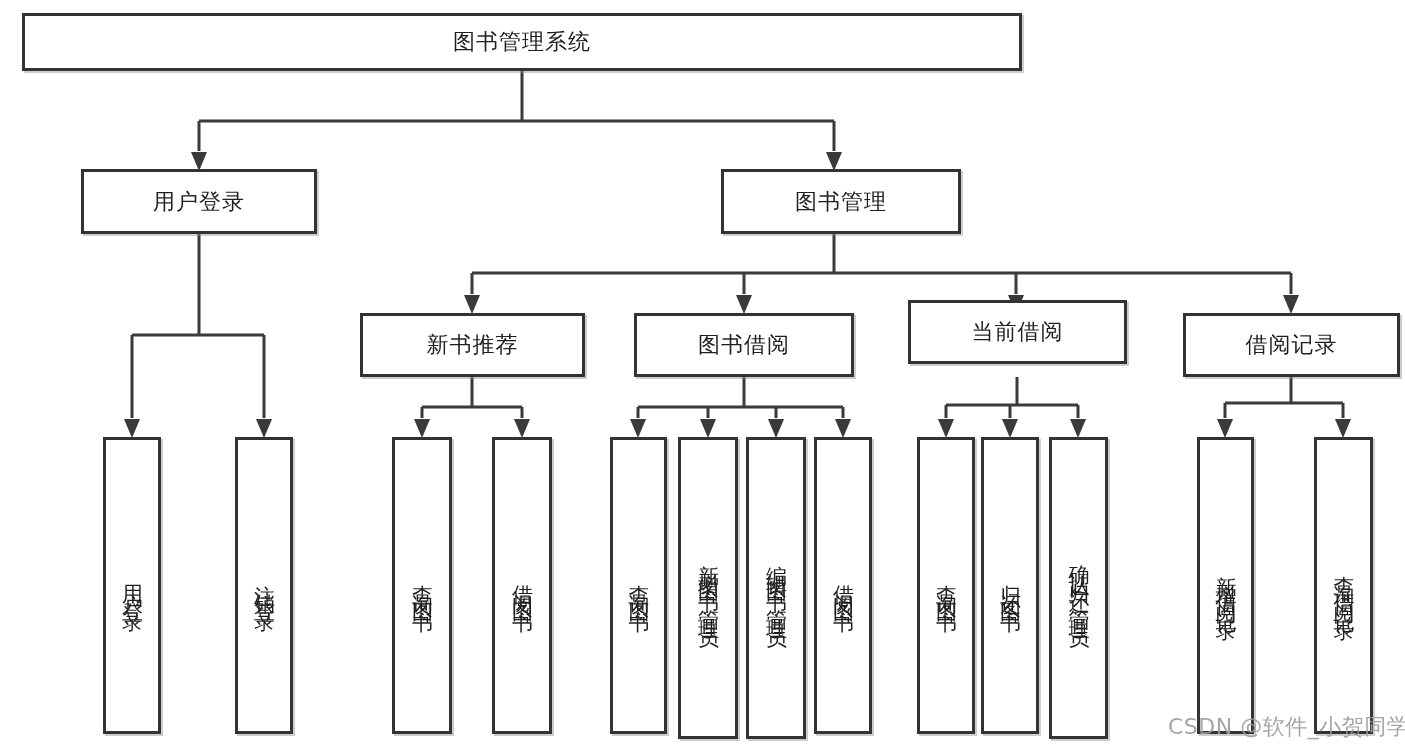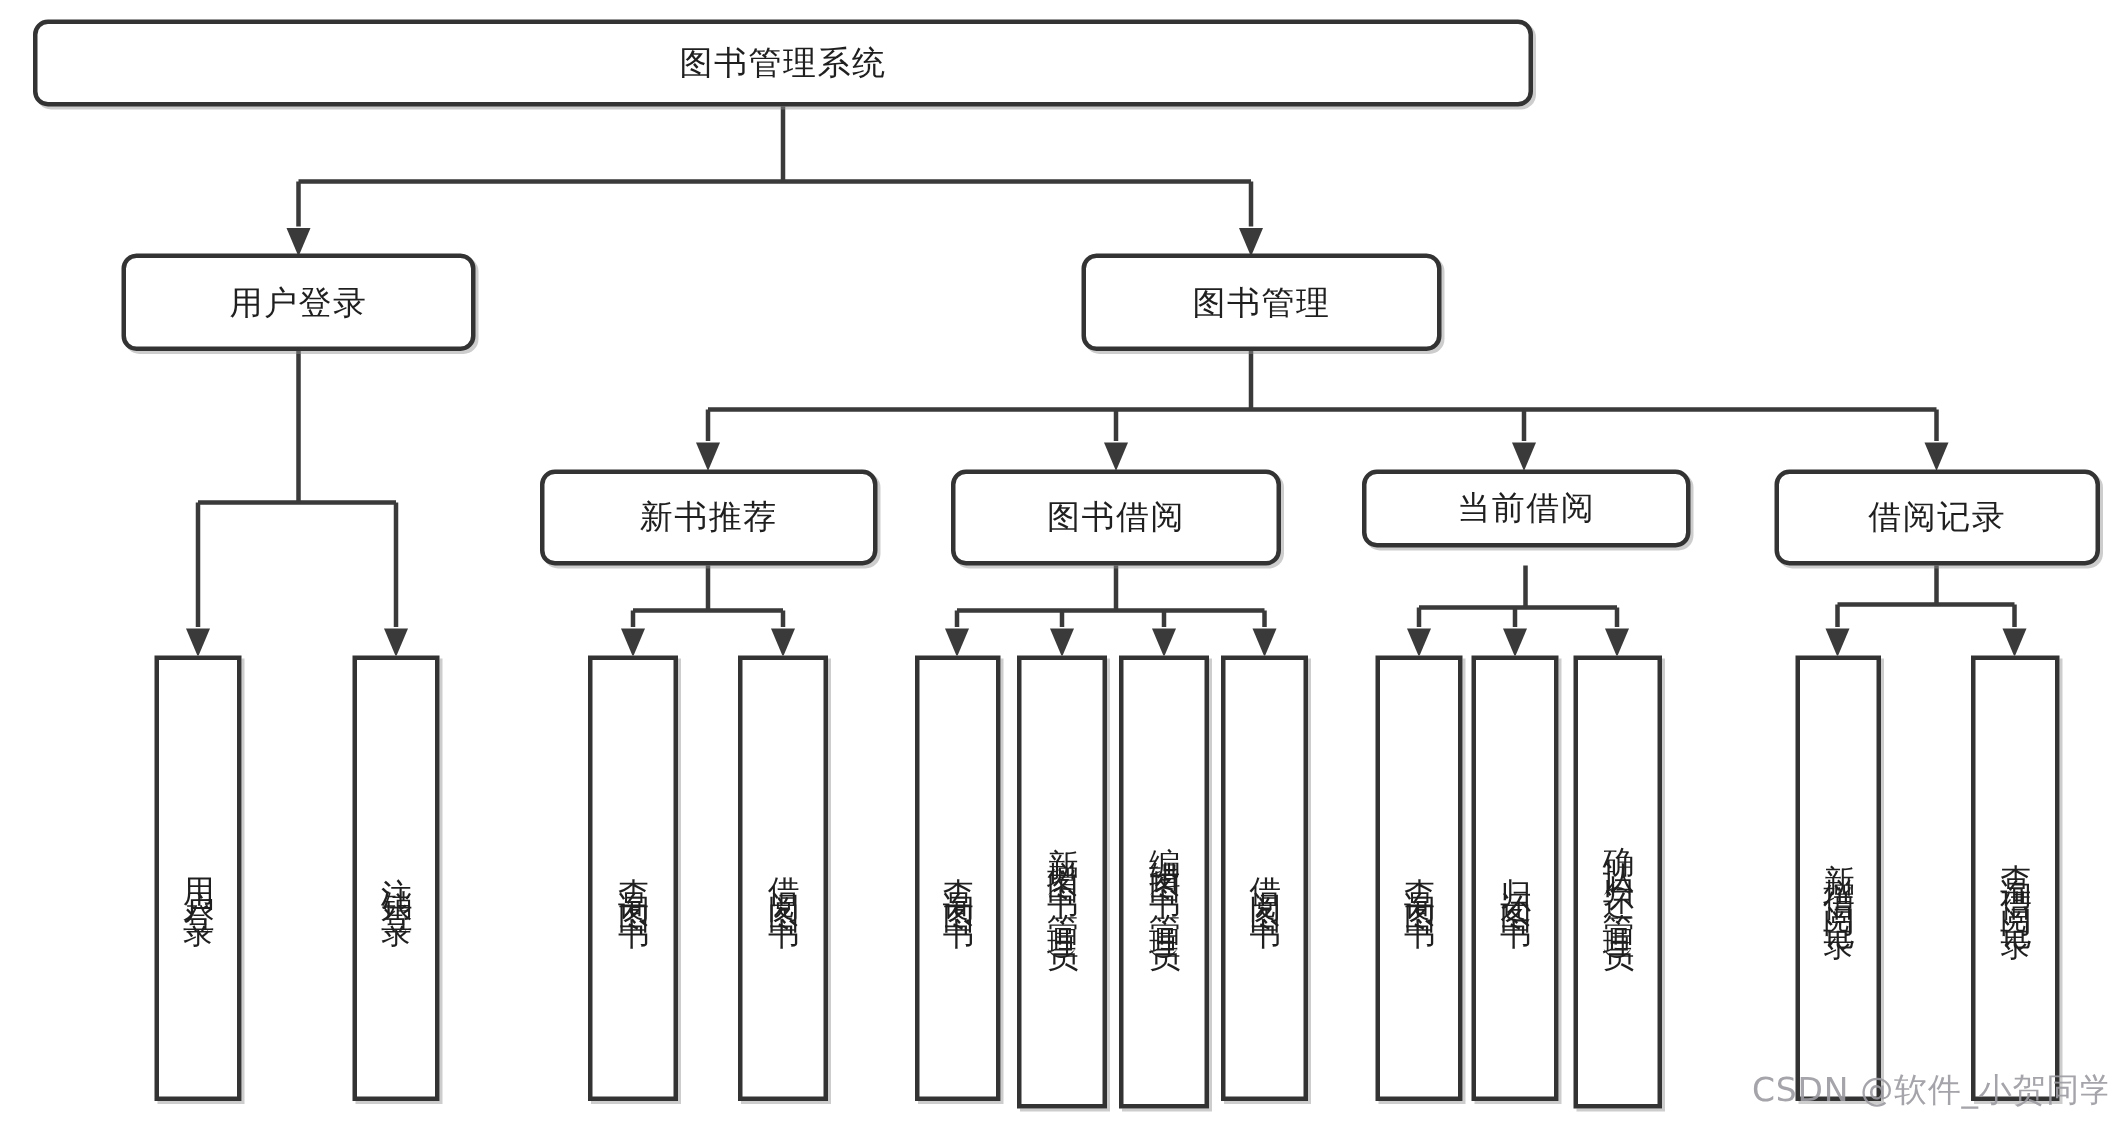--- a/index.html
+++ b/index.html
@@ -13,21 +13,21 @@
   .wires path{stroke:var(--line,#3a3a3a);stroke-width:3;fill:none;}
   .wires polygon{fill:var(--line,#3a3a3a);stroke:none;}
   .node{
     position:absolute;z-index:2;box-sizing:border-box;
     background:var(--fill,#ffffff);
     border:3px solid var(--border,#333333);
     box-shadow:2px 2px 0 rgba(145,145,145,.45);
     display:flex;align-items:center;justify-content:center;
     font-size:22px;
   }
-  .hnode{letter-spacing:1px;white-space:nowrap;border-radius:10px;}
+  .hnode{letter-spacing:1px;white-space:nowrap;}
   .vnode{
     writing-mode:vertical-rl;text-orientation:mixed;
     font-size:21px;line-height:1;letter-spacing:9px;
   }
   .watermark{
     position:absolute;left:1168px;top:712px;z-index:5;
     font-size:22px;letter-spacing:0.5px;white-space:nowrap;
     color:var(--watermark,#9b9ba1);opacity:.9;
   }
 </style>
@@ -86,21 +86,21 @@
     </g>
   </svg>
 
   <div class="node hnode" style="left:22px;top:13px;width:1000px;height:58px;">图书管理系统</div>
 
   <div class="node hnode" style="left:81px;top:169px;width:236px;height:65px;">用户登录</div>
   <div class="node hnode" style="left:721px;top:169px;width:240px;height:65px;">图书管理</div>
 
   <div class="node hnode" style="left:634px;top:313px;width:220px;height:64px;">图书借阅</div>
   <div class="node hnode" style="left:360px;top:313px;width:225px;height:64px;">新书推荐</div>
-  <div class="node hnode" style="left:908px;top:313px;width:219px;height:52px;text-align:right;">当前借阅</div>
+  <div class="node hnode" style="left:908px;top:300px;width:219px;height:64px;text-align:right;">当前借阅</div>
   <div class="node hnode" style="left:1183px;top:313px;width:217px;height:64px;">借阅记录</div>
 
   <div class="node vnode" style="left:103px;top:437px;width:58px;height:297px;">用户登录</div>
   <div class="node vnode" style="left:235px;top:437px;width:58px;height:297px;">注销登录</div>
 
   <div class="node vnode" style="left:392px;top:437px;width:60px;height:297px;">查询图书</div>
   <div class="node vnode" style="left:492px;top:437px;width:60px;height:297px;">借阅图书</div>
 
   <div class="node vnode" style="left:610px;top:437px;width:57px;height:297px;">查询图书</div>
   <div class="node vnode" style="left:678px;top:437px;width:60px;height:302px;">新增图书（管理员）</div>

